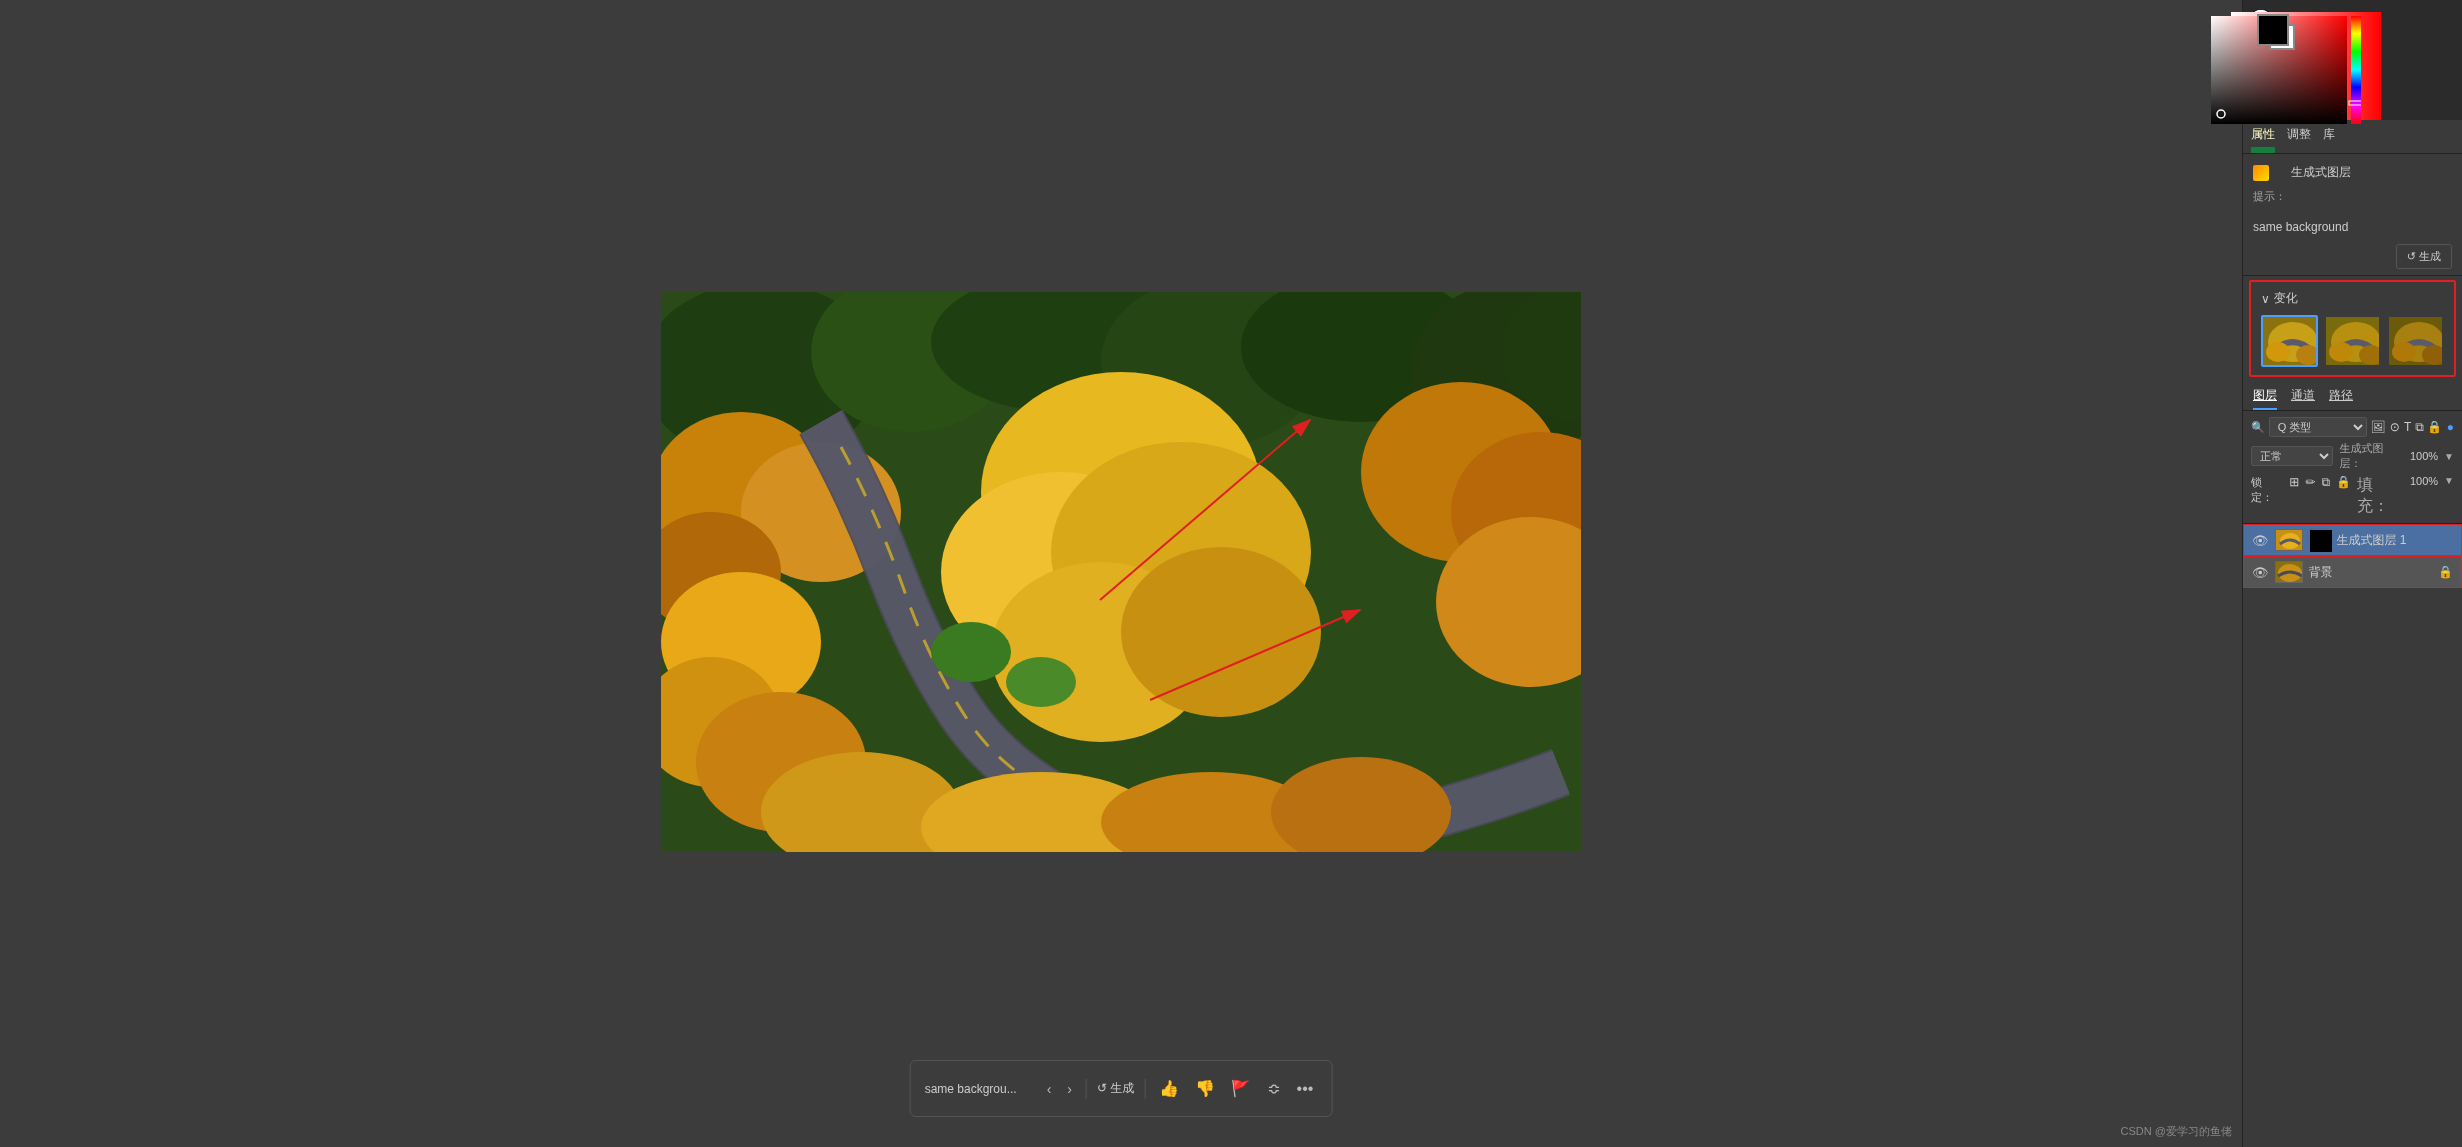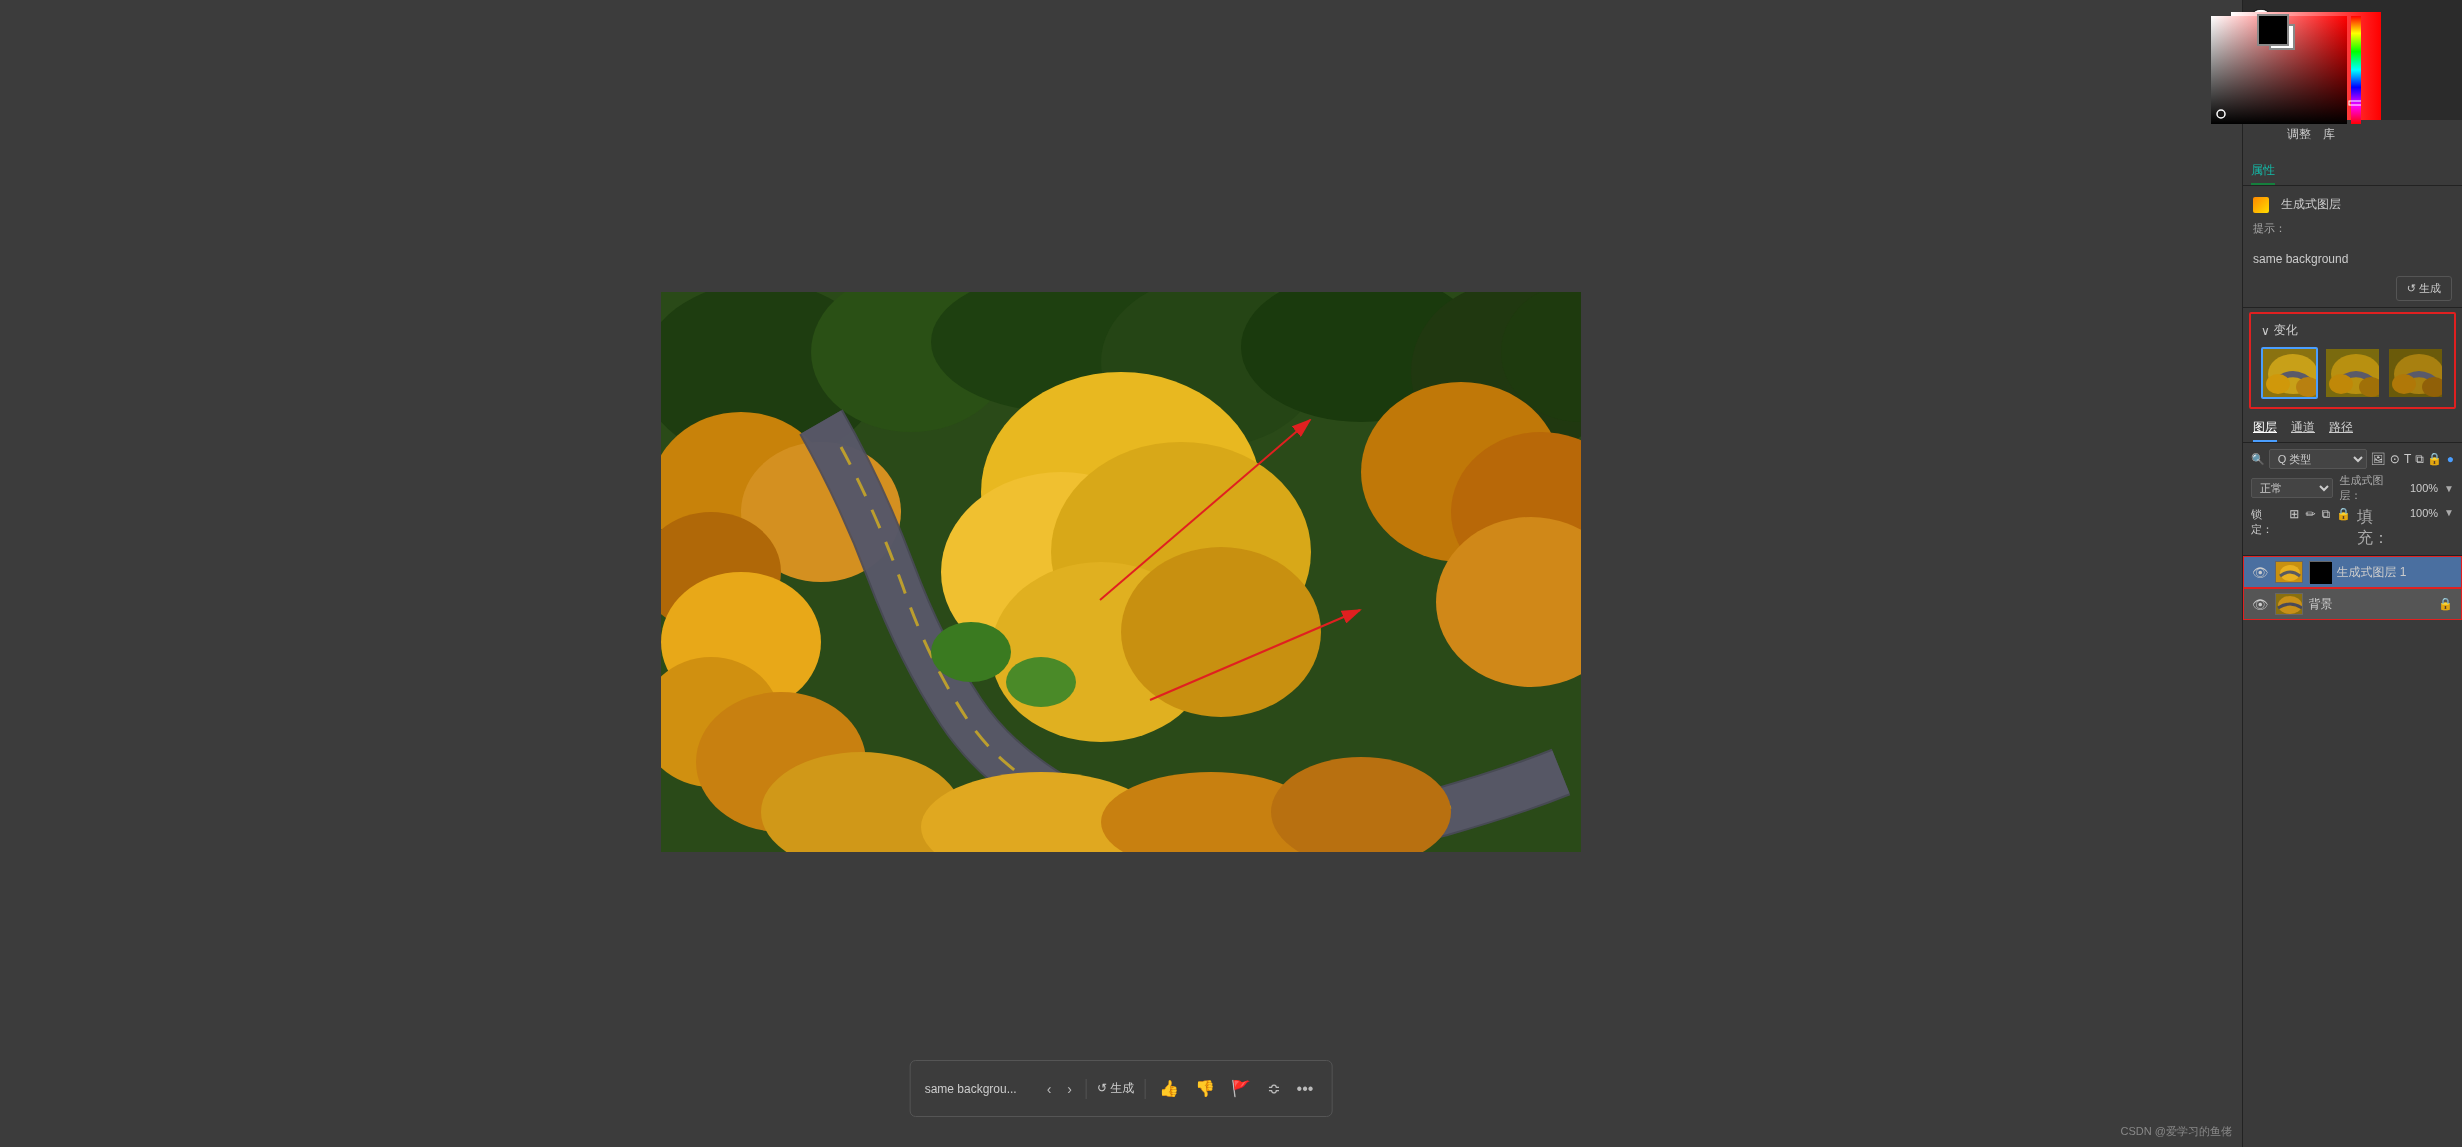--- a/index.html
+++ b/index.html
@@ -136,35 +136,34 @@
 
     .panel-tab {
       color: #ccc;
       font-size: 12px;
       cursor: pointer;
       padding-bottom: 4px;
       border-bottom: 2px solid transparent;
     }
 
     .panel-tab.active {
-      color: #14b8a6;
-      border-bottom: 2px solid #15803d;
-      margin-top: 36px;
+      color: #fef9c3;
+      border-bottom: 6px solid #15803d;
     }
 
     
     .gen-layer-section {
       padding: 10px 10px 6px;
       border-bottom: 1px solid #222;
     }
 
     .gen-layer-header {
       display: flex;
       align-items: center;
-      gap: 12px;
+      gap: 22px;
       margin-bottom: 8px;
     }
 
     .gen-layer-title {
       font-size: 12px;
       color: #ccc;
     }
 
     .prompt-label {
       color: #aaa;

